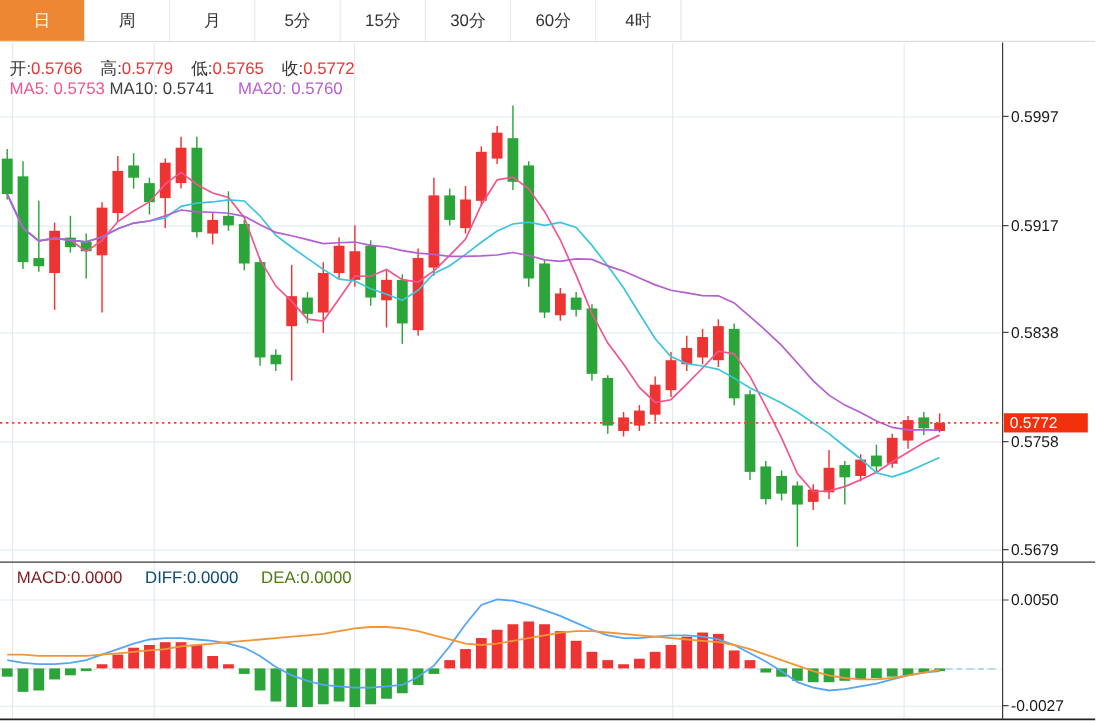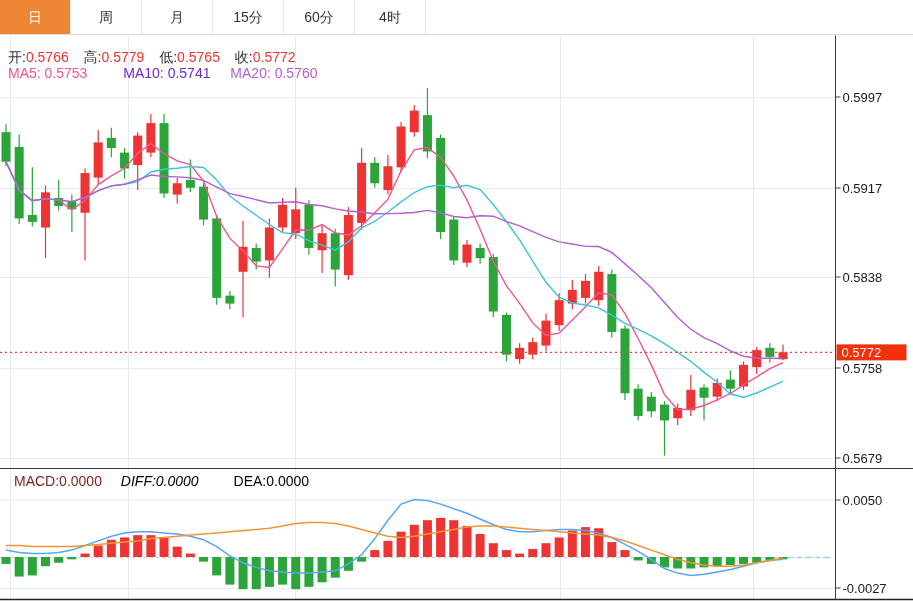--- a/index.html
+++ b/index.html
@@ -11,35 +11,37 @@
        border-right:1px solid #e7e7e7;box-sizing:border-box;cursor:pointer;background:#fff;}
   .tab.active{background:#ed8733;color:#fdf6e8;}
   svg.chart{position:absolute;top:0;left:0;z-index:1;}
   .legend{position:absolute;z-index:2;font-size:14px;white-space:nowrap;letter-spacing:0;}
   .lg-ohlc{top:49px;left:8px;}
   .lg-ma{top:65px;left:8px;}
   .lg-macd{top:473px;left:14px;}
   .lbl{color:#333;}
   .val{color:#ee3432;margin-right:11px;}
   .ma5{color:#f0558f;}
-  .ma10{color:#6d28d9;margin-right:16px;margin-left:32px;}
+  .ma10{color:#404040;margin-right:16px;}
   .ma20{color:#b55fd0;}
   .macdv{color:#7f1d1d;margin-right:15px;}
-  .diffv{color:#000000;margin-right:31px;font-style:italic;}
-  .deav{color:#000000;}
+  .diffv{color:#0c4a6e;margin-right:15px;}
+  .deav{color:#4d7c0f;}
 </style>
 </head>
 <body>
 
 <div class="app">
   <div class="tabbar">
       <div class="tab active" style="background: rgb(237, 135, 51);">日</div>
       <div class="tab">周</div>
       <div class="tab">月</div>
+      <div class="tab">5分</div>
       <div class="tab">15分</div>
+      <div class="tab">30分</div>
       <div class="tab">60分</div>
       <div class="tab">4时</div>
     </div>
 
   <svg class="chart" width="913" height="601" viewBox="0 0 913 601">
       <line x1="10.5" y1="36" x2="10.5" y2="599" stroke="#e2ebf4" stroke-width="1"></line>
       <line x1="128.5" y1="36" x2="128.5" y2="599" stroke="#e2ebf4" stroke-width="1"></line>
       <line x1="295.5" y1="36" x2="295.5" y2="599" stroke="#e2ebf4" stroke-width="1"></line>
       <line x1="560.5" y1="36" x2="560.5" y2="599" stroke="#e2ebf4" stroke-width="1"></line>
       <line x1="753.5" y1="36" x2="753.5" y2="599" stroke="#e2ebf4" stroke-width="1"></line>

